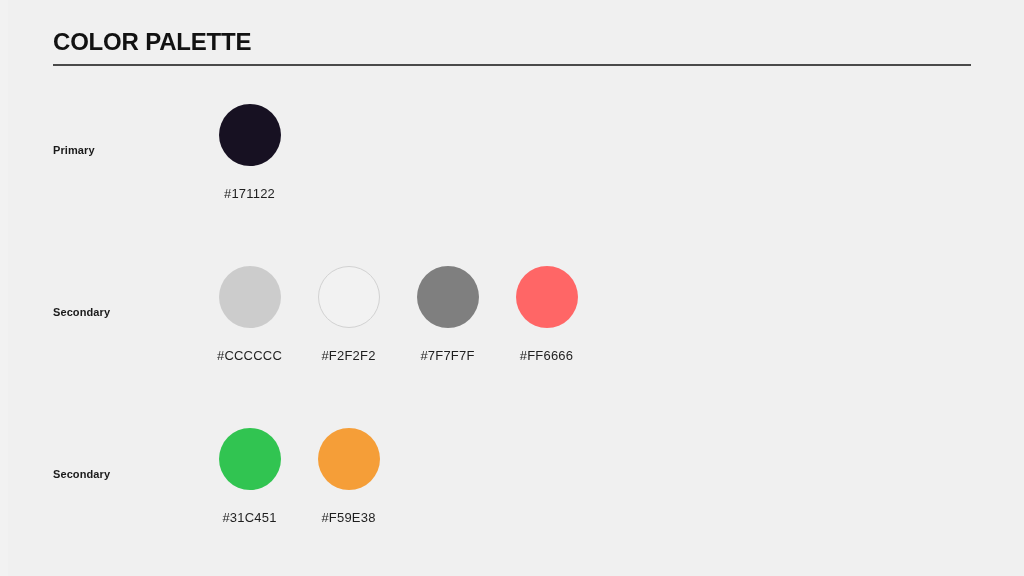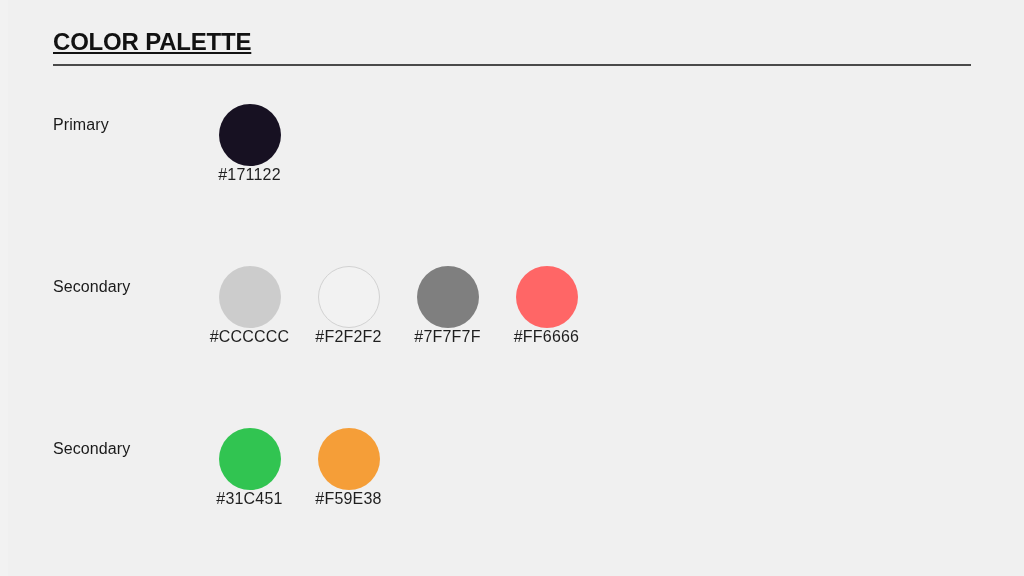--- a/index.html
+++ b/index.html
@@ -39,21 +39,20 @@
     width: 918px;
   }
   .page-title {
     font-size: 24px;
     font-weight: bold;
     letter-spacing: -0.2px;
     color: #121212;
     line-height: 30px;
     margin: 0;
     white-space: nowrap;
-    text-decoration: underline;
   }
   .title-rule {
     margin-top: 7px;
     width: 918px;
     height: 2px;
     background: #4a4a4a;
   }
 
   
   .palette {
@@ -62,23 +61,23 @@
     top: 96px;
     width: 1024px;
   }
   .swatch-row {
     position: relative;
     height: 162px;
   }
   .row-label {
     position: absolute;
     left: 53px;
-    top: 20px;
-    font-size: 16px;
-    font-weight: normal;
+    top: 48px;
+    font-size: 11px;
+    font-weight: bold;
     color: #1a1a1a;
     letter-spacing: 0.1px;
     white-space: nowrap;
   }
   .swatches {
     position: absolute;
     left: 200px;
     top: 8px;
     display: flex;
     flex-direction: row;
@@ -93,21 +92,22 @@
   .chip {
     width: 62px;
     height: 62px;
     border-radius: 50%;
     box-sizing: border-box;
   }
   .chip.outlined {
     border: 1px solid #d2d2d2;
   }
   .chip-label {
-    font-size: 16px;
+    margin-top: 20px;
+    font-size: 13px;
     color: #1f1f1f;
     letter-spacing: 0.2px;
     white-space: nowrap;
   }
 </style>
 </head>
 <body>
 
 <div class="slide">
 

